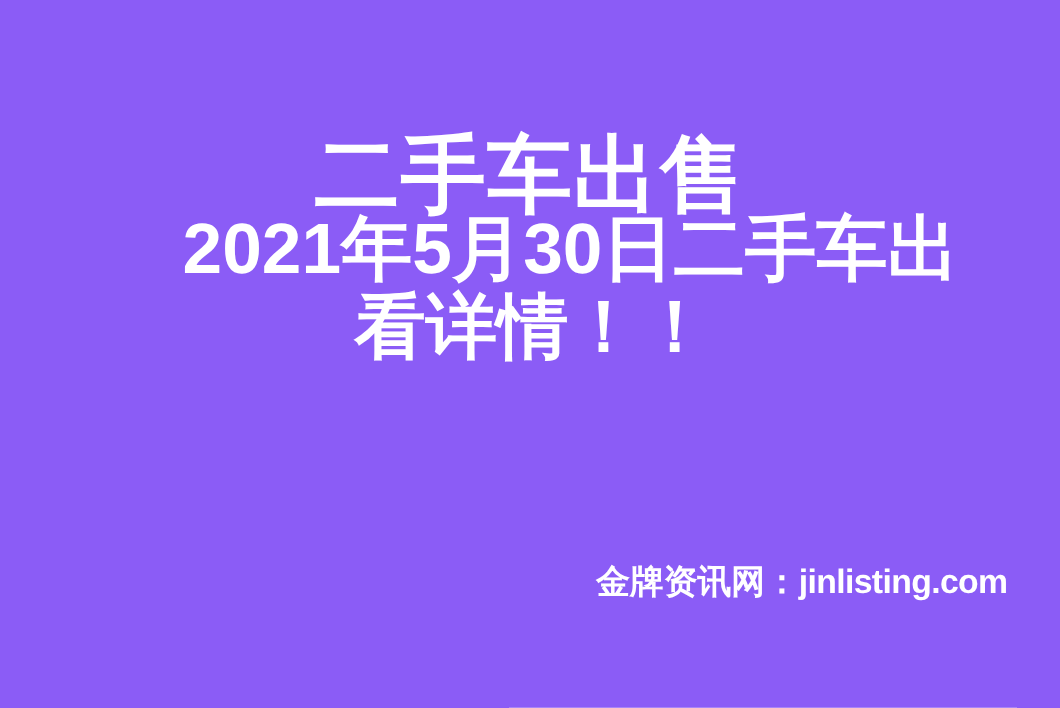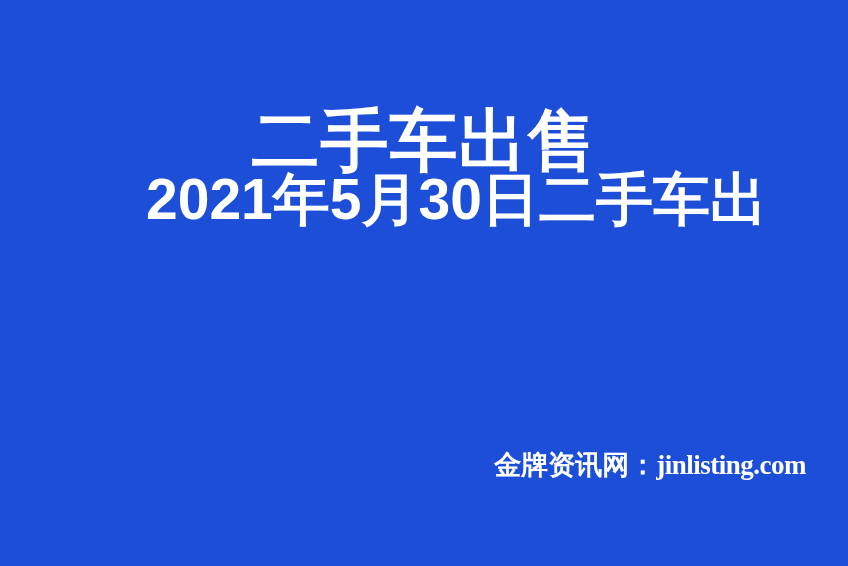--- a/index.html
+++ b/index.html
@@ -11,21 +11,21 @@
     height: 566px;
     background: #ffffff;
     font-family: "Liberation Sans", "DejaVu Sans", sans-serif;
     overflow: hidden;
   }
 
   #poster {
     position: relative;
     width: 848px;
     height: 566px;
-    background: #1d4ed8;
+    background: #8b5cf6;
     overflow: hidden;
     -webkit-font-smoothing: antialiased;
   }
 
   
   #title-block {
     position: absolute;
     top: 52px;
     left: 0;
     width: 848px;
@@ -82,35 +82,36 @@
     font-weight: bold;
     font-size: 27px;
     line-height: 34px;
     white-space: nowrap;
   }
   .footer-name {
     font-family: Liberation Serif, serif;
     letter-spacing: 0px;
   }
   .footer-url {
-    font-family: Liberation Serif, serif;
+    font-family: Liberation Sans, sans-serif;
     letter-spacing: -0.5px;
   }
 </style>
 </head>
 <body>
 
 <div id="poster">
 
   <div id="title-block">
     <h1 id="poster-title">二手车出售</h1>
   </div>
 
   <div id="body-block">
     <span class="body-line line-1">2021年5月30日二手车出</span>
+    <span class="body-line line-3">看详情！！</span>
   </div>
 
   <div id="footer-block">
     <div id="footer-credit">
       <span class="footer-name">金牌资讯网：</span><span class="footer-url">jinlisting.com</span>
     </div>
   </div>
 
 </div>
 

